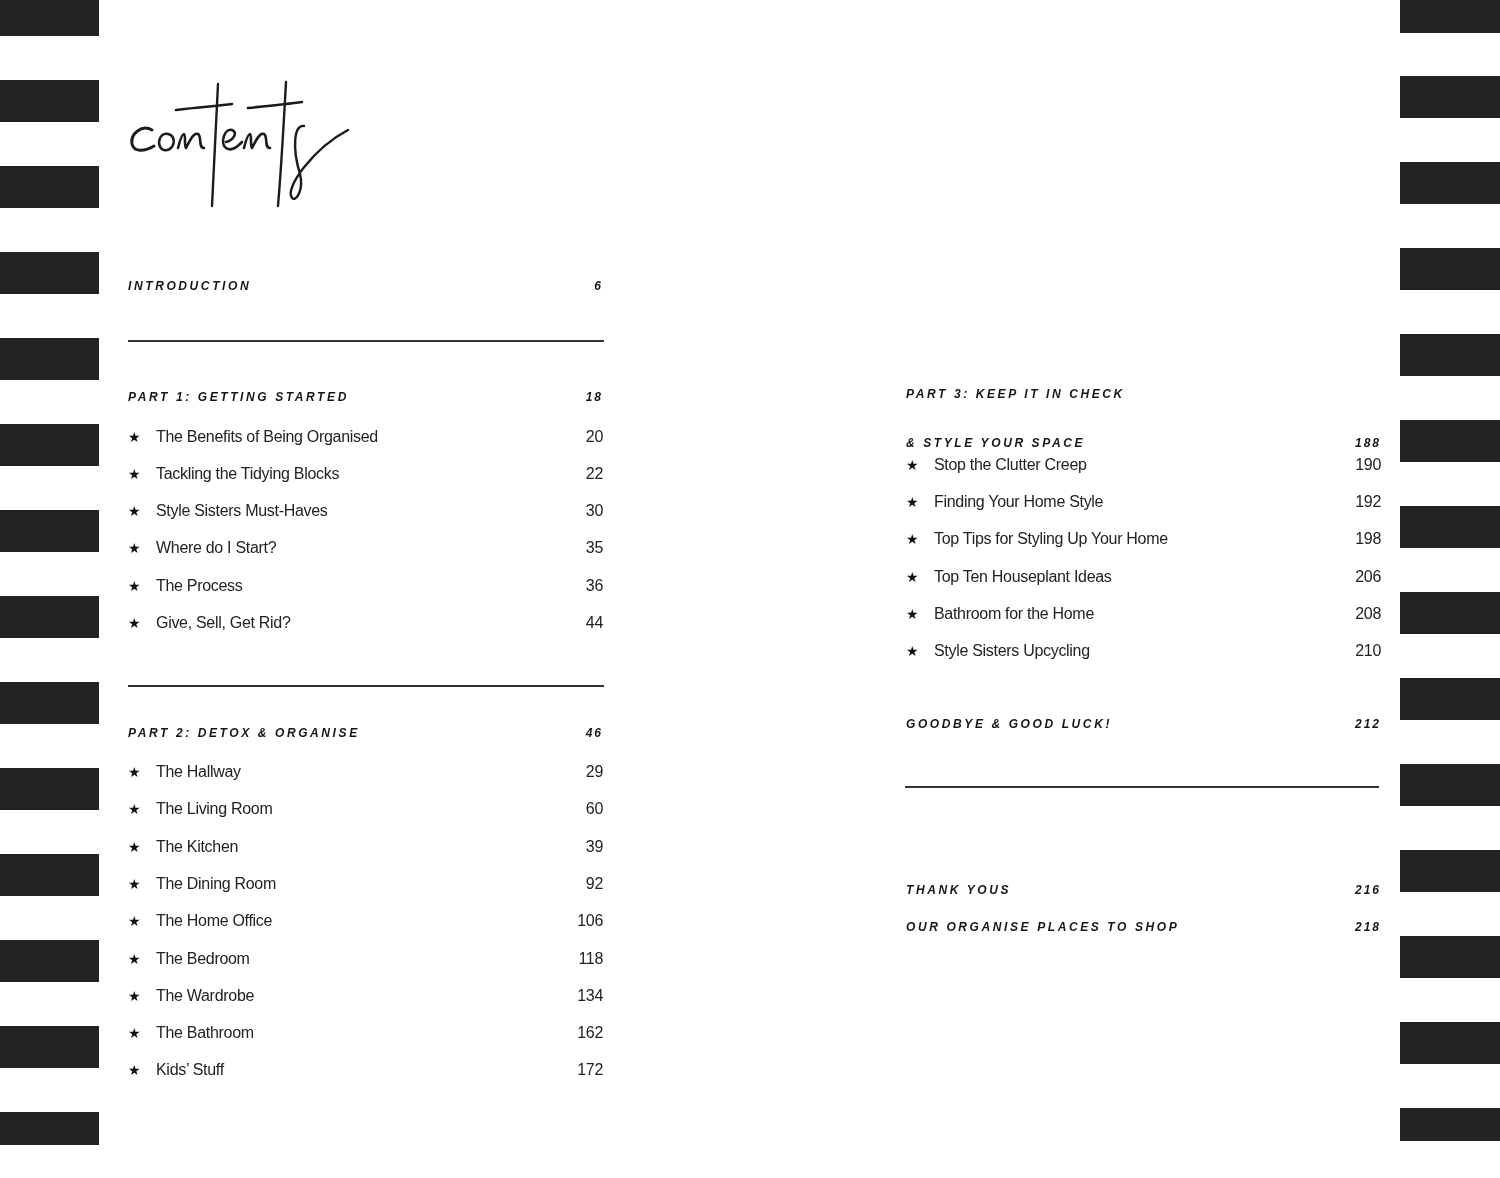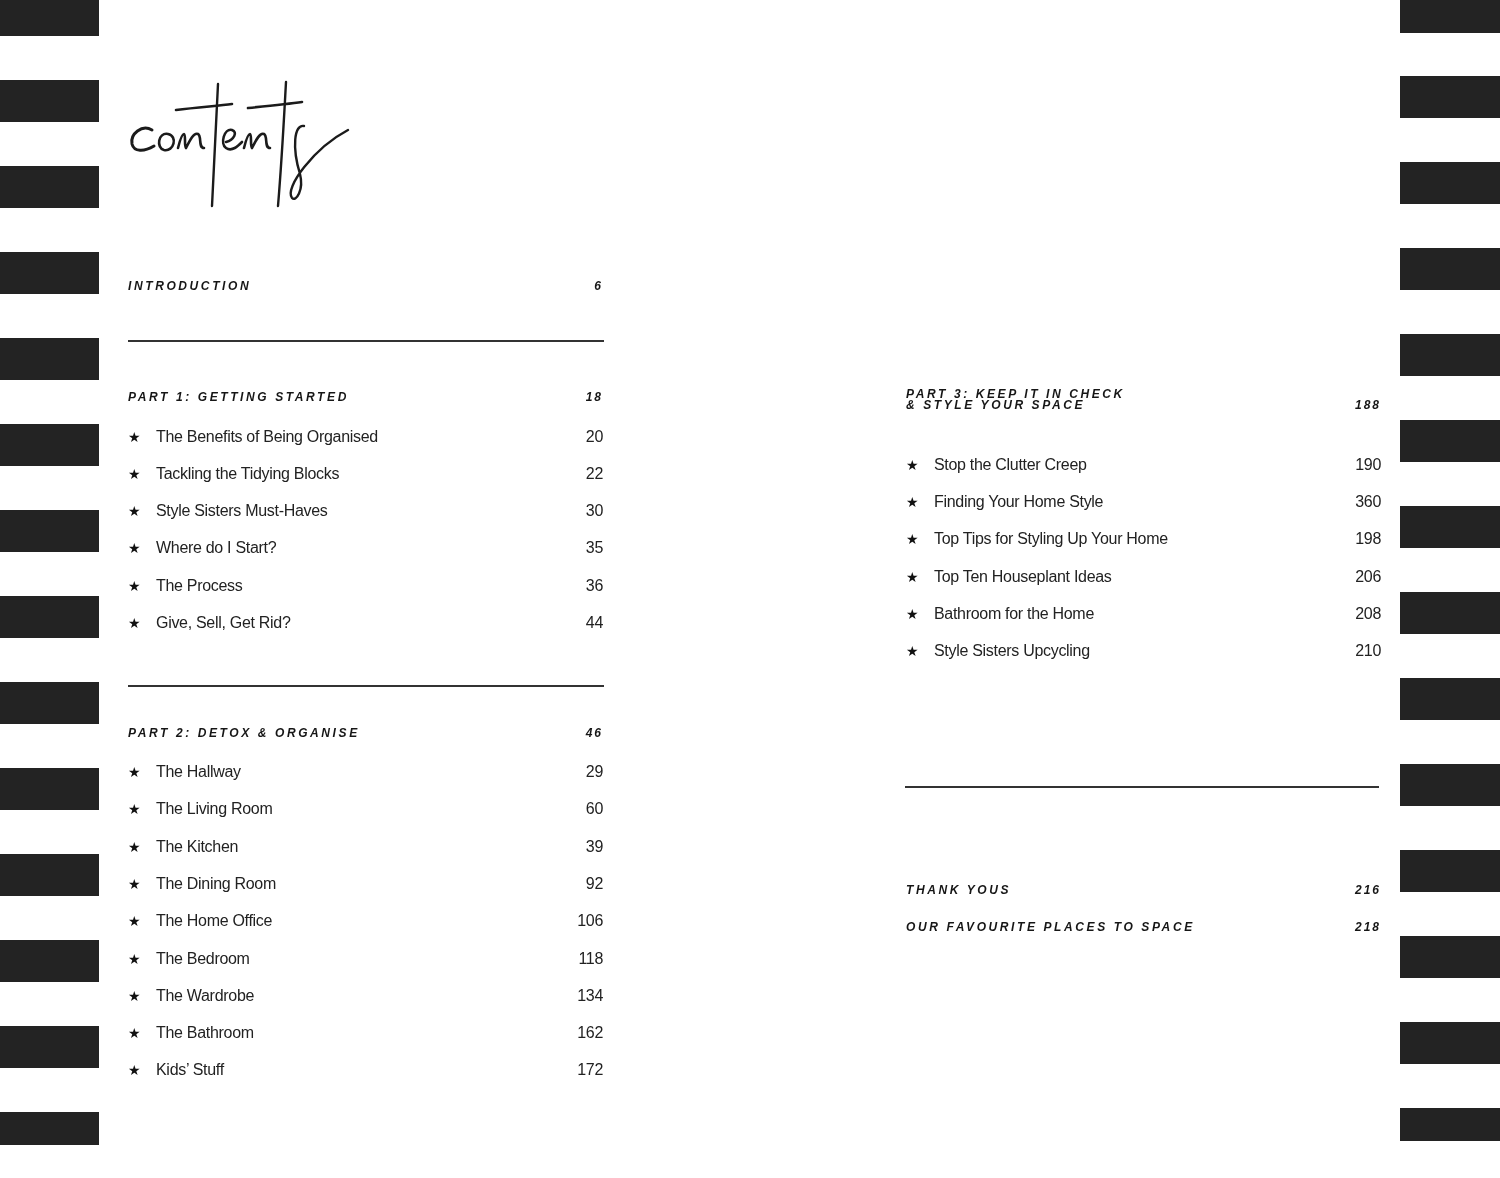--- a/index.html
+++ b/index.html
@@ -224,38 +224,38 @@
       </span>
     <span class="pg">172</span>
   </div>
 </div>
 
 <div class="toc-block" style="left:896px; top:0; width:476px; height:1060px;margin-left:10px;">
 
   <div class="row heading" style="top:387px">
     <span>PART 3: KEEP IT IN CHECK</span>
   </div>
-  <div class="row heading" style="top:398px">
+  <div class="row heading" style="top:436px">
     <span>&amp; STYLE YOUR SPACE</span>
     <span class="pg">188</span>
   </div>
 
   <div class="row entry" style="top:456px">
     <span class="lbl">
         <span class="star">★</span>
         <span>Stop the Clutter Creep</span>
       </span>
     <span class="pg">190</span>
   </div>
   <div class="row entry" style="top:493px">
     <span class="lbl">
         <span class="star">★</span>
         <span>Finding Your Home Style</span>
       </span>
-    <span class="pg">360</span>
+    <span class="pg">192</span>
   </div>
   <div class="row entry" style="top:530px">
     <span class="lbl">
         <span class="star">★</span>
         <span>Top Tips for Styling Up Your Home</span>
       </span>
     <span class="pg">198</span>
   </div>
   <div class="row entry" style="top:568px">
     <span class="lbl">
@@ -272,24 +272,28 @@
     <span class="pg">208</span>
   </div>
   <div class="row entry" style="top:642px">
     <span class="lbl">
         <span class="star">★</span>
         <span>Style Sisters Upcycling</span>
       </span>
     <span class="pg">210</span>
   </div>
 
+  <div class="row heading" style="top:717px">
+    <span>GOODBYE &amp; GOOD LUCK!</span>
+    <span class="pg">212</span>
+  </div>
 
   <div class="rule" style="left:-1px; top:786px; width:474px;"></div>
 
   <div class="row heading" style="top:883px">
     <span>THANK YOUS</span>
     <span class="pg">216</span>
   </div>
   <div class="row heading" style="top:920px">
-    <span>OUR FAVOURITE PLACES TO SPACE</span>
+    <span>OUR ORGANISE PLACES TO SHOP</span>
     <span class="pg">218</span>
   </div>
 </div>
 
 </body></html>

